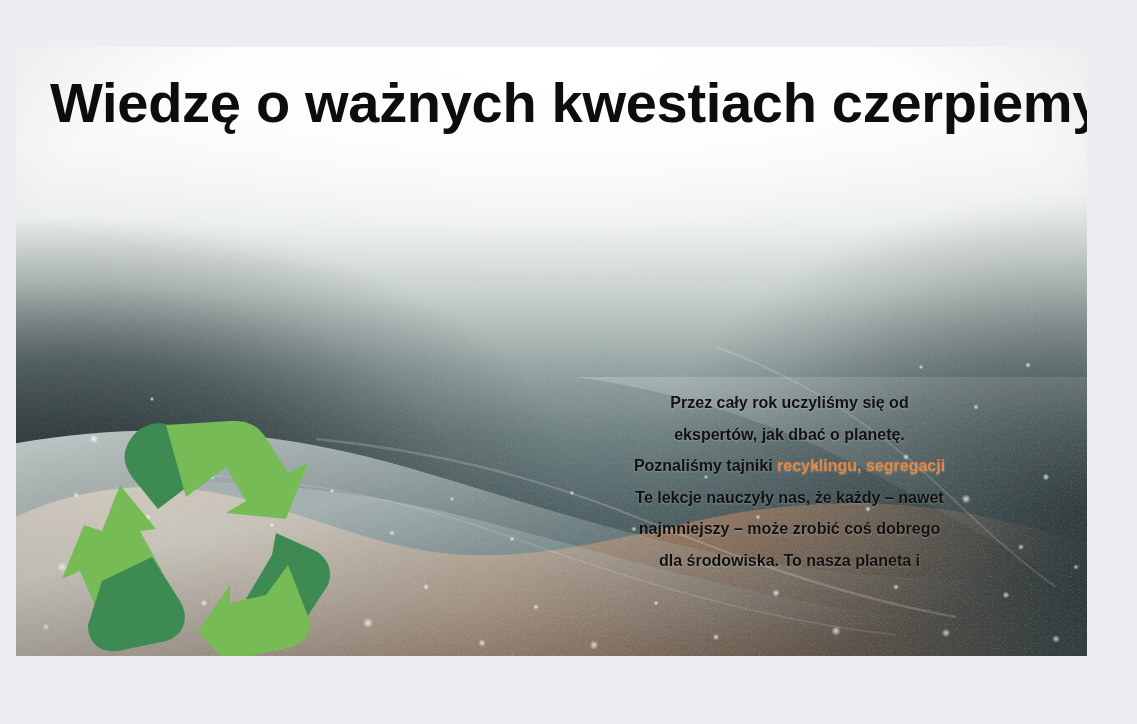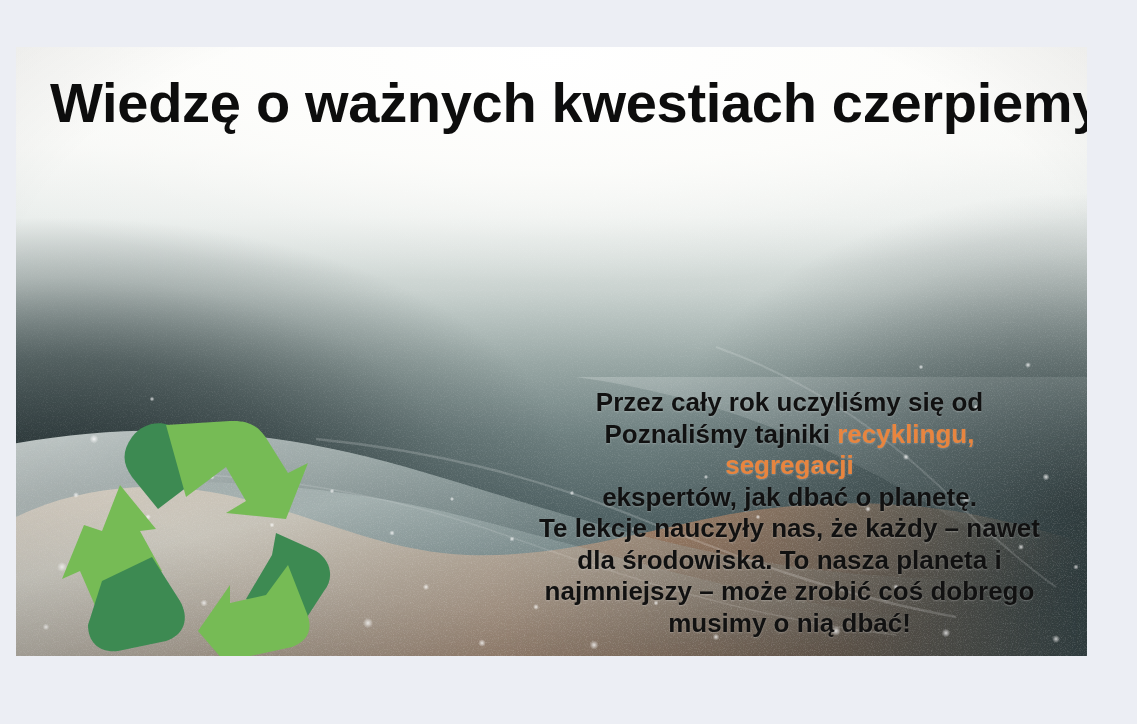--- a/index.html
+++ b/index.html
@@ -68,21 +68,21 @@
     line-height:72px;letter-spacing:-0.3px;
     white-space:nowrap;
   }
 
   
   #body-block{
     position:absolute;left:521px;top:340px;width:505px;
     text-align:center;z-index:6;
   }
   #body-block .bline{
-    font-size:26px;font-weight:700;color:#111;
+    font-size:16px;font-weight:700;color:#111;
     line-height:31.5px;
     text-shadow:0 1px 2px rgba(255,255,255,.25);
   }
   #body-block .hl{color:#e8853f;}
 
   
   #recycle{
     position:absolute;left:24px;top:338px;width:300px;height:290px;z-index:5;
   }
 </style>
@@ -256,22 +256,21 @@
       <path fill="#3d8a52" d="M62,196 L112,172 L140,216 C150,234 144,250 126,256
                L78,266 C60,268 48,258 48,240 Z"></path>
     </svg>
 
     <div id="title-block">
       <div class="tline">Wiedzę o ważnych kwestiach czerpiemy</div>
     </div>
 
     <div id="body-block">
         <div class="bline"><span>Przez cały rok uczyliśmy się od</span></div>
+        <div class="bline"><span>ekspertów, jak dbać o planetę.</span></div>
         <div class="bline"><span>Poznaliśmy tajniki </span><span class="hl">recyklingu, segregacji</span></div>
-        <div class="bline"><span>ekspertów, jak dbać o planetę.</span></div>
         <div class="bline"><span>Te lekcje nauczyły nas, że każdy – nawet</span></div>
+        <div class="bline"><span>najmniejszy – może zrobić coś dobrego</span></div>
         <div class="bline"><span>dla środowiska. To nasza planeta i</span></div>
-        <div class="bline"><span>najmniejszy – może zrobić coś dobrego</span></div>
-        <div class="bline"><span>musimy o nią dbać!</span></div>
       </div>
 
   </div>
 </div>
 
 </body></html>

